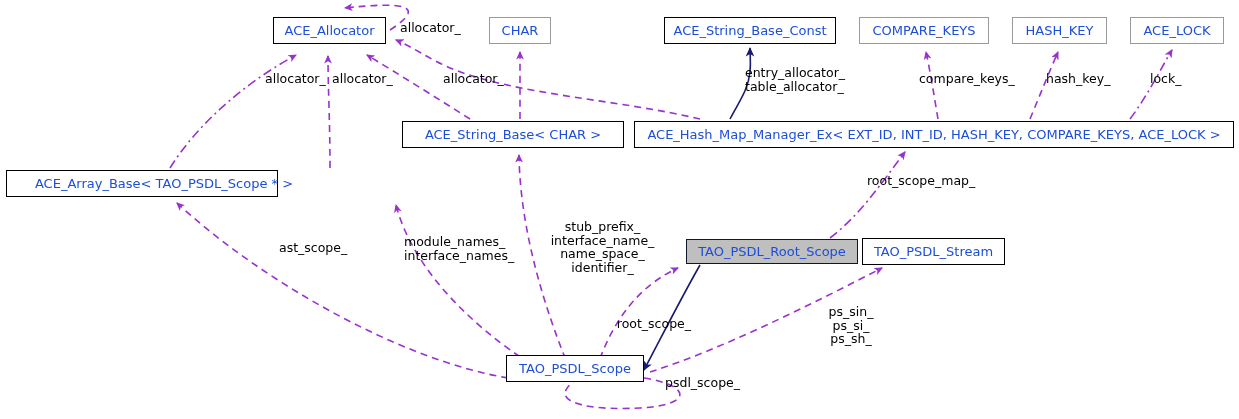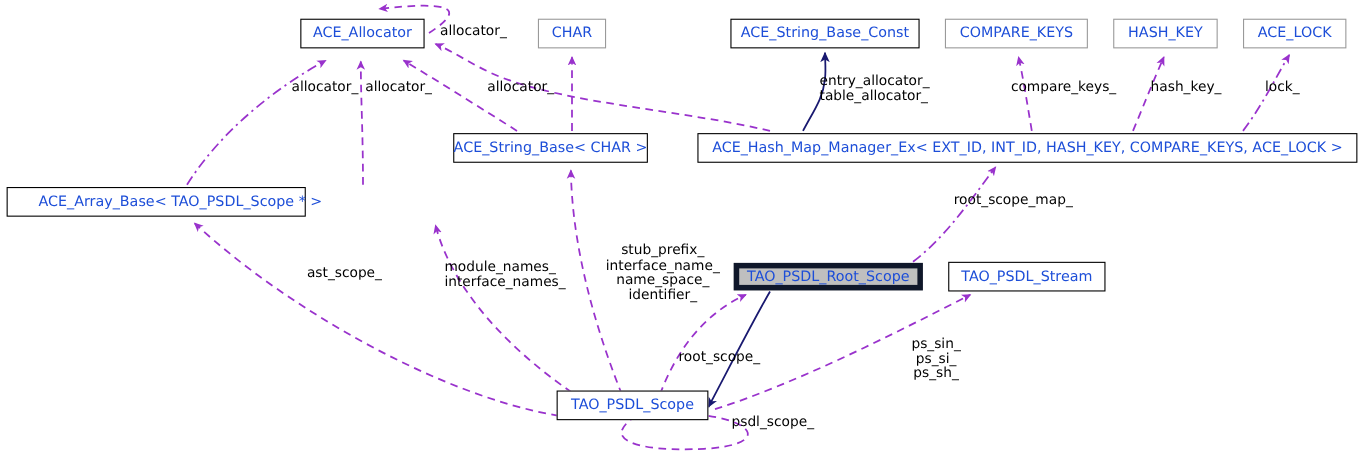--- a/index.html
+++ b/index.html
@@ -4,21 +4,21 @@
 <style>
   html,body{margin:0;padding:0;background:#ffffff;}
   body{width:1239px;height:419px;overflow:hidden;
        font-family:"DejaVu Sans","Liberation Sans",sans-serif;}
   #diagram{position:relative;width:1239px;height:419px;}
   svg#edges{position:absolute;left:0;top:0;width:1239px;height:419px;}
   .node{position:absolute;box-sizing:border-box;display:flex;align-items:center;
         justify-content:center;background:#ffffff;border:1px solid #000000;
         font-size:13px;color:#1d4ed8;white-space:nowrap;line-height:1;}
   .node.gray-border{border:1px solid #9a9a9a;}
-  .node.highlight{background:#bfbfbf;border:5px solid #0f172a;}
+  .node.highlight{background:#bfbfbf;border:1px solid #0f172a;margin-left:19px;}
   .edge-label{position:absolute;font-size:12.5px;color:#000000;
               white-space:pre;line-height:13.5px;text-align:center;}
   .edge-label.left{text-align:left;}
 </style>
 </head>
 <body>
 
 <div id="diagram">
 
   <svg id="edges" viewBox="0 0 1239 419" xmlns="http://www.w3.org/2000/svg">
@@ -87,21 +87,21 @@
   </div>
 
   <div class="node gray-border" style="left:1012px;top:17px;width:95px;height:27px;">
     <span>HASH_KEY</span>
   </div>
 
   <div class="node gray-border" style="left:1130px;top:17px;width:94px;height:27px;">
     <span>ACE_LOCK</span>
   </div>
 
-  <div class="node" style="left:412px;top:121px;width:177px;height:27px;">
+  <div class="node" style="left:402px;top:121px;width:222px;height:27px;">
     <span>ACE_String_Base&lt; CHAR &gt;</span>
   </div>
 
   <div class="node" style="left:634px;top:121px;width:600px;height:27px;">
     <span>ACE_Hash_Map_Manager_Ex&lt; EXT_ID, INT_ID, HASH_KEY, COMPARE_KEYS, ACE_LOCK &gt;</span>
   </div>
 
   <div class="node" style="left:6px;top:170px;width:272px;height:27px;padding-left:44px;">
     <span>ACE_Array_Base&lt; TAO_PSDL_Scope * &gt;</span>
   </div>

